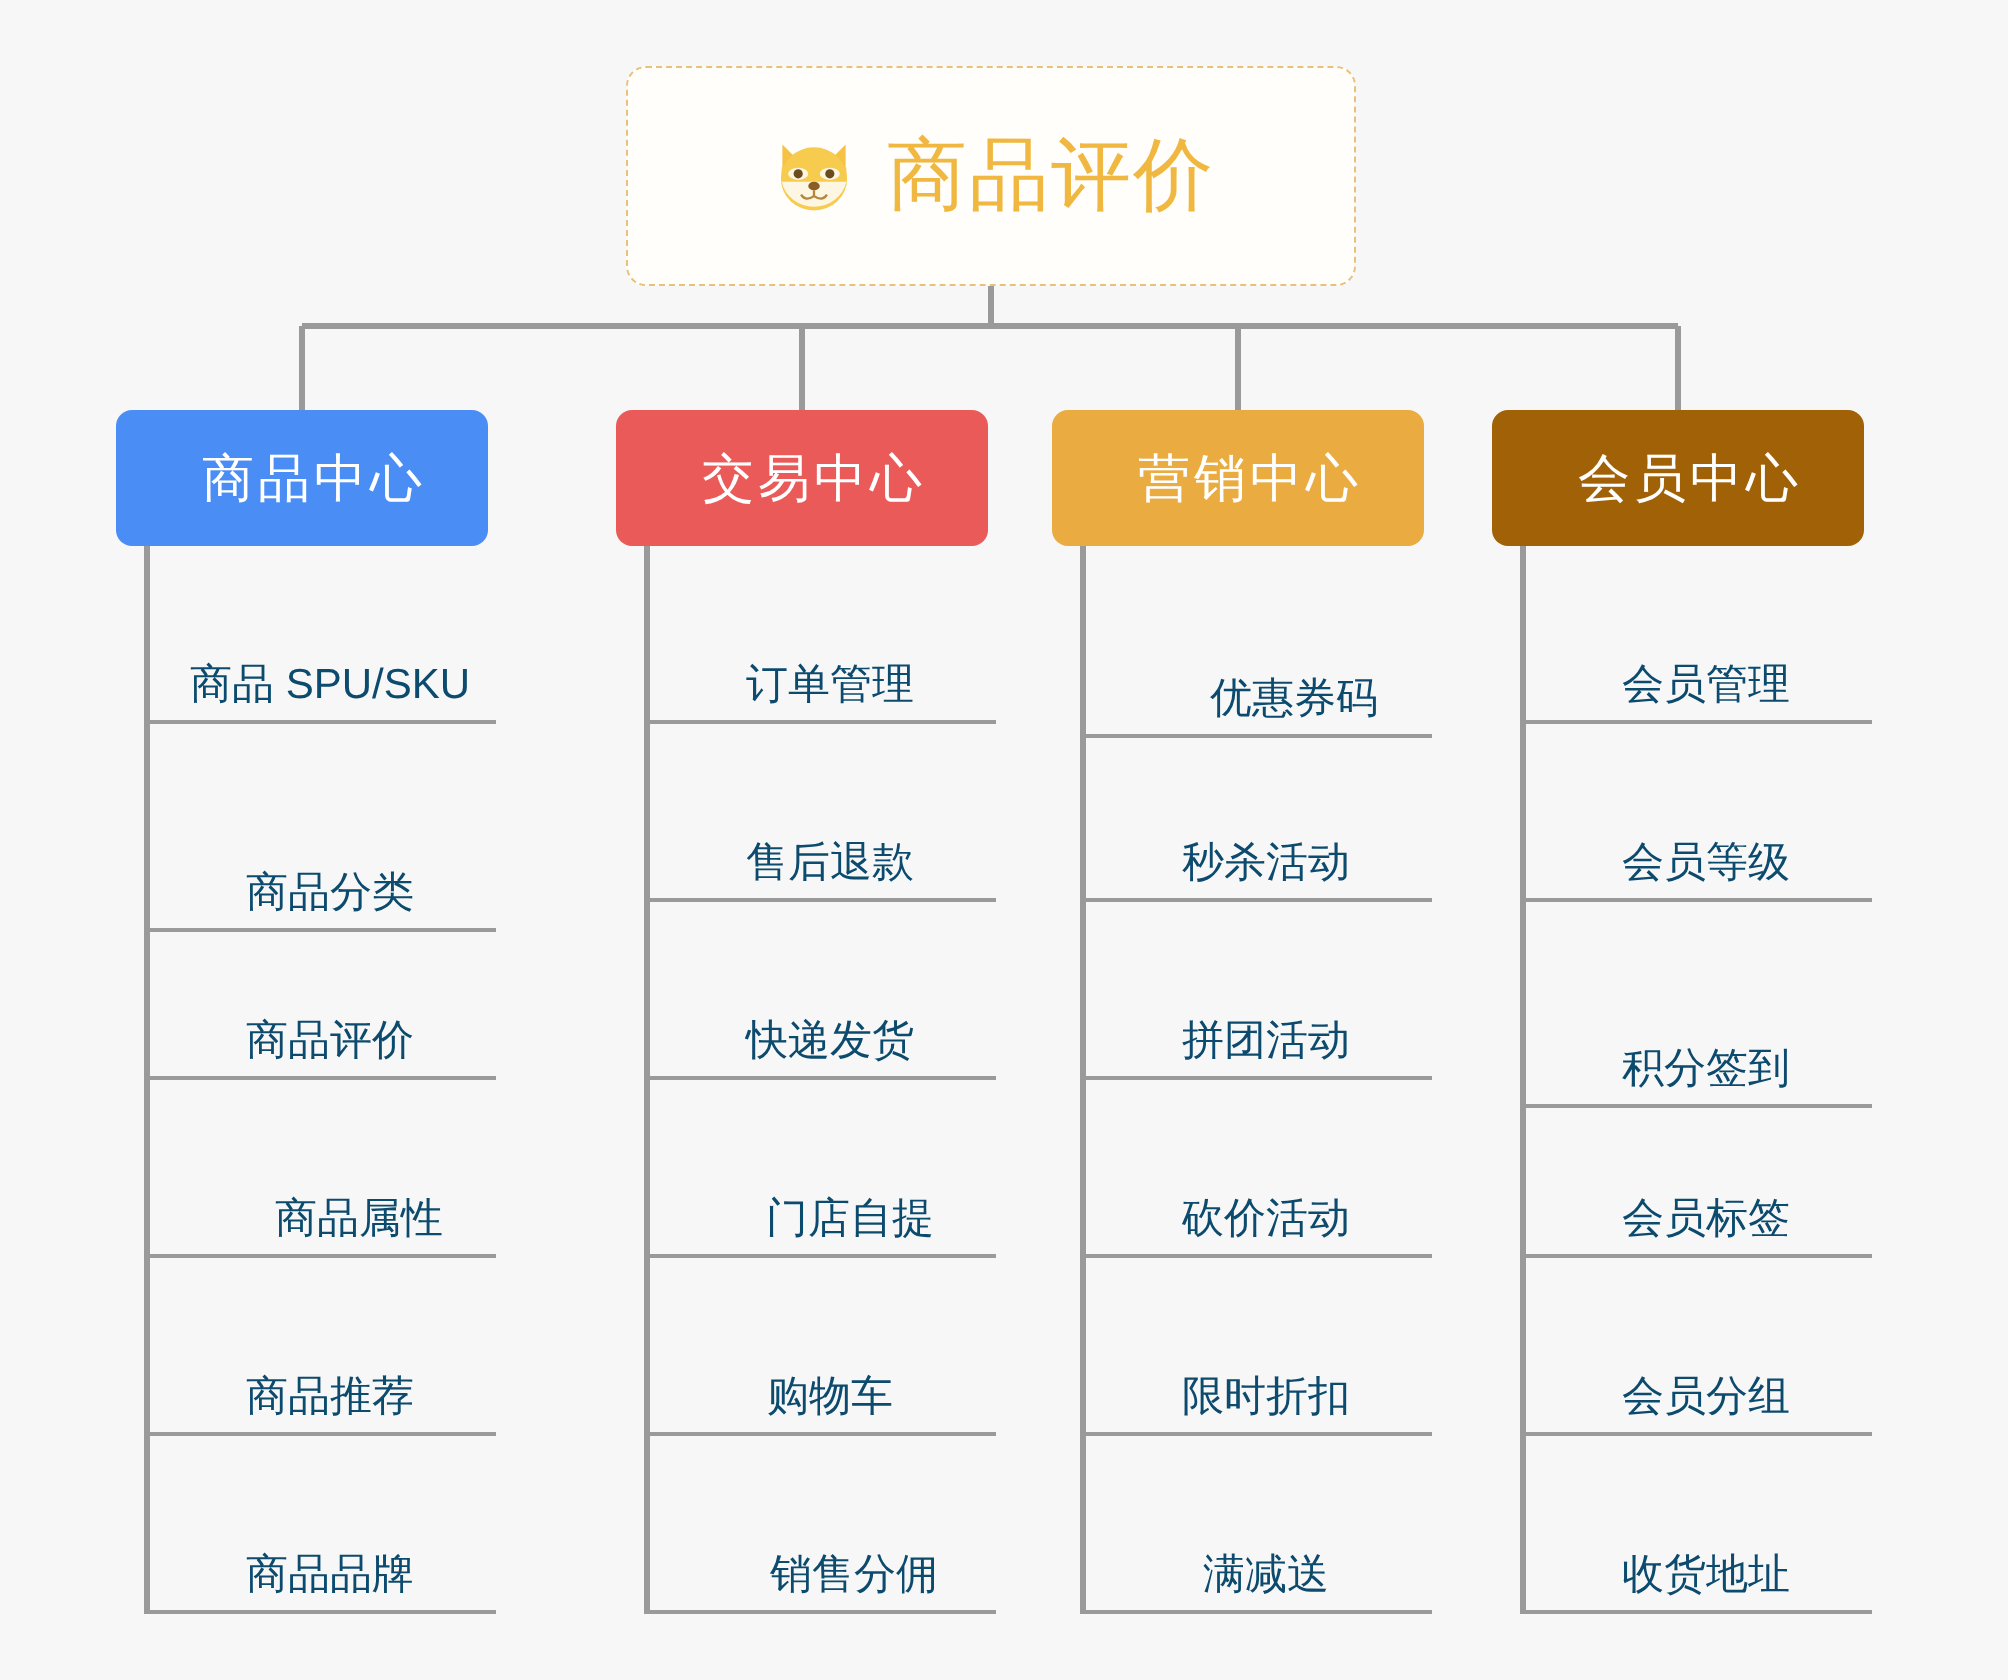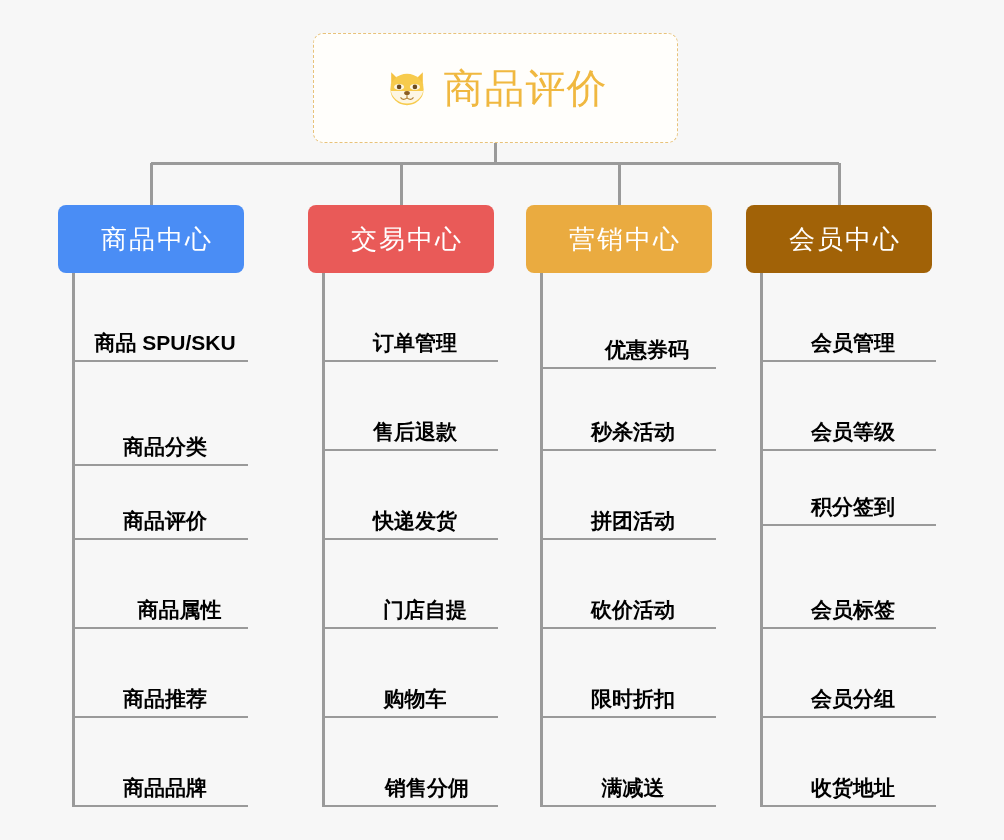--- a/index.html
+++ b/index.html
@@ -90,25 +90,24 @@
     left: 0;
     height: 89px;
     display: flex;
     align-items: flex-end;
     justify-content: center;
     padding-bottom: 6px;
     border-bottom: 2px solid #9a9a9a;
   }
   .leaf-label {
     font-size: 21px;
-    color: #000000;
+    color: #0c4a6e;
     line-height: 1.1;
     white-space: nowrap;
     padding: 0 8px 0 18px;
-    font-weight: bold;
   }
 </style>
 </head>
 <body>
 
 <div id="canvas">
 
   <svg id="connectors" viewBox="0 0 1004 840" xmlns="http://www.w3.org/2000/svg">
       <line x1="495.5" y1="143" x2="495.5" y2="163" stroke="#9a9a9a" stroke-width="3" shape-rendering="crispEdges"></line>
       <line x1="151" y1="163" x2="839" y2="163" stroke="#9a9a9a" stroke-width="3" shape-rendering="crispEdges"></line>
@@ -216,21 +215,21 @@
         <span>会员中心</span>
       </div>
       <div class="leaf-col" style="left: 760px;">
         <div class="leaf-spine" style="height: 534px; background: rgb(154, 154, 154);"></div>
         <div class="leaf-item" style="top: 0px; width: 176px; border-bottom-color: rgb(154, 154, 154);">
           <span class="leaf-label">会员管理</span>
         </div>
         <div class="leaf-item" style="top: 89px; width: 176px; border-bottom-color: rgb(154, 154, 154); align-items: flex-end;">
           <span class="leaf-label">会员等级</span>
         </div>
-        <div class="leaf-item" style="top: 164px; width: 176px; border-bottom-color: rgb(154, 154, 154);">
+        <div class="leaf-item" style="top: 192px; width: 176px; border-bottom-color: rgb(154, 154, 154);">
           <span class="leaf-label">积分签到</span>
         </div>
         <div class="leaf-item" style="top: 267px; width: 176px; border-bottom-color: rgb(154, 154, 154);">
           <span class="leaf-label">会员标签</span>
         </div>
         <div class="leaf-item" style="top: 356px; width: 176px; border-bottom-color: rgb(154, 154, 154);">
           <span class="leaf-label">会员分组</span>
         </div>
         <div class="leaf-item" style="top: 445px; width: 176px; border-bottom-color: rgb(154, 154, 154);">
           <span class="leaf-label">收货地址</span>

